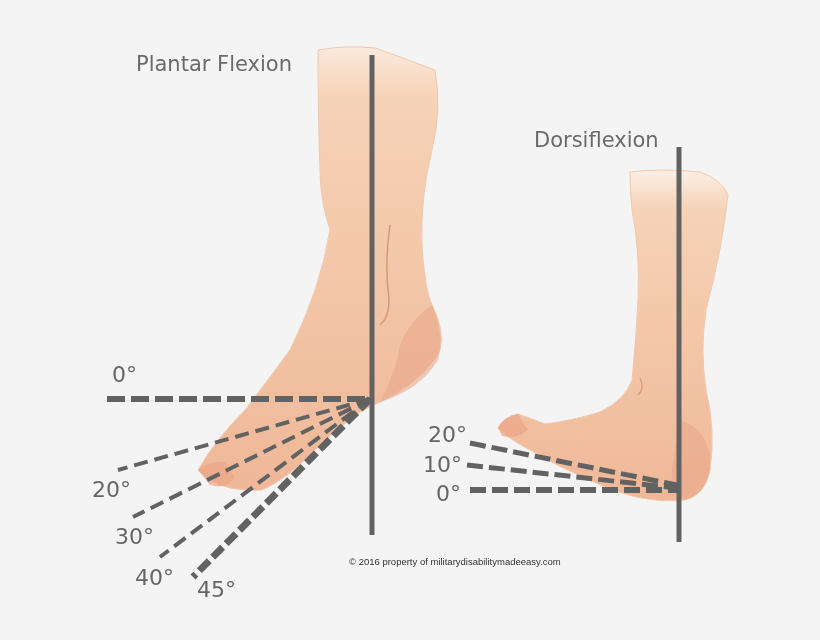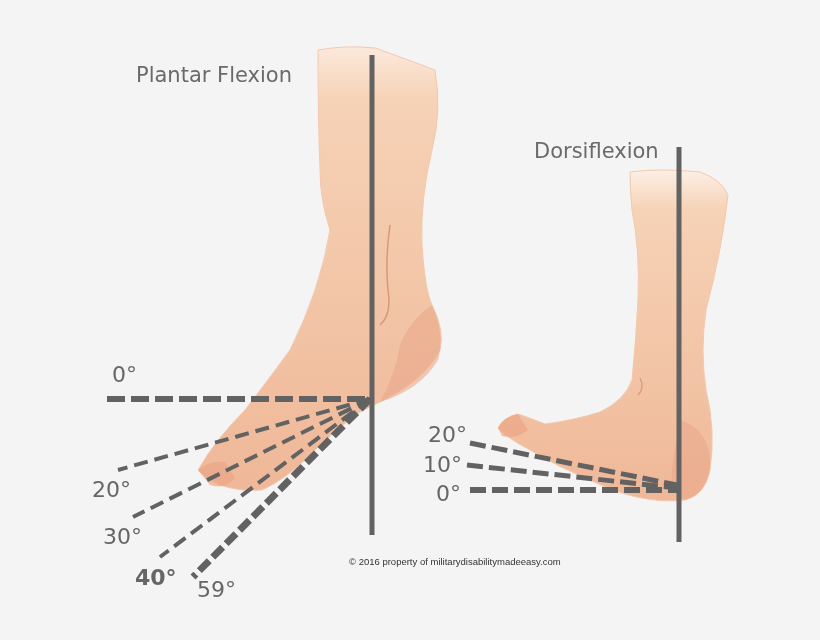--- a/index.html
+++ b/index.html
@@ -1,19 +1,19 @@
 <!DOCTYPE html>
 <html><head>
 <meta charset="utf-8">
 <style>
   html, body { margin:0; padding:0; }
   body { width:820px; height:640px; background:#f4f4f4; position:relative; overflow:hidden;
          font-family:"DejaVu Sans", sans-serif; }
   svg { position:absolute; left:0; top:0; }
-  .title { position:absolute; color:#6a6a6a; font-size:21px; white-space:nowrap;margin-top:11px; }
+  .title { position:absolute; color:#6a6a6a; font-size:21px; white-space:nowrap; }
   .deg { position:absolute; color:#666; font-size:22px; white-space:nowrap; }
   .copy { position:absolute; left:349px; top:556px; font-size:9.5px; color:#333;
           font-family:"Liberation Sans", sans-serif; white-space:nowrap; }
 </style>
 </head>
 <body>
 
 <svg width="820" height="640" viewBox="0 0 820 640">
   <defs>
     <linearGradient id="legL" x1="0" y1="0" x2="0" y2="1">
@@ -57,21 +57,21 @@
     <line x1="467" y1="465" x2="677" y2="488" stroke-width="5" stroke-dasharray="16,6"></line>
     <line x1="470" y1="443" x2="677" y2="485" stroke-width="5" stroke-dasharray="16,6"></line>
   </g>
 </svg>
 
 <div class="title" style="left:136px;top:52px;">Plantar Flexion</div>
 <div class="title" style="left:534px;top:128px;">Dorsiflexion</div>
 
 <div class="deg" style="left:112px;top:362px;">0°</div>
 <div class="deg" style="left:92px;top:477px;">20°</div>
-<div class="deg" style="left:103px;top:524px;text-align:right;">30°</div>
-<div class="deg" style="left:135px;top:565px;font-weight:bold;">40°</div>
-<div class="deg" style="left:197px;top:577px;">59°</div>
+<div class="deg" style="left:115px;top:524px;text-align:right;">30°</div>
+<div class="deg" style="left:135px;top:565px;">40°</div>
+<div class="deg" style="left:197px;top:577px;">45°</div>
 
 <div class="deg" style="left:428px;top:422px;">20°</div>
 <div class="deg" style="left:423px;top:452px;">10°</div>
 <div class="deg" style="left:436px;top:481px;">0°</div>
 
 <div class="copy">© 2016 property of militarydisabilitymadeeasy.com</div>
 
 </body></html>

